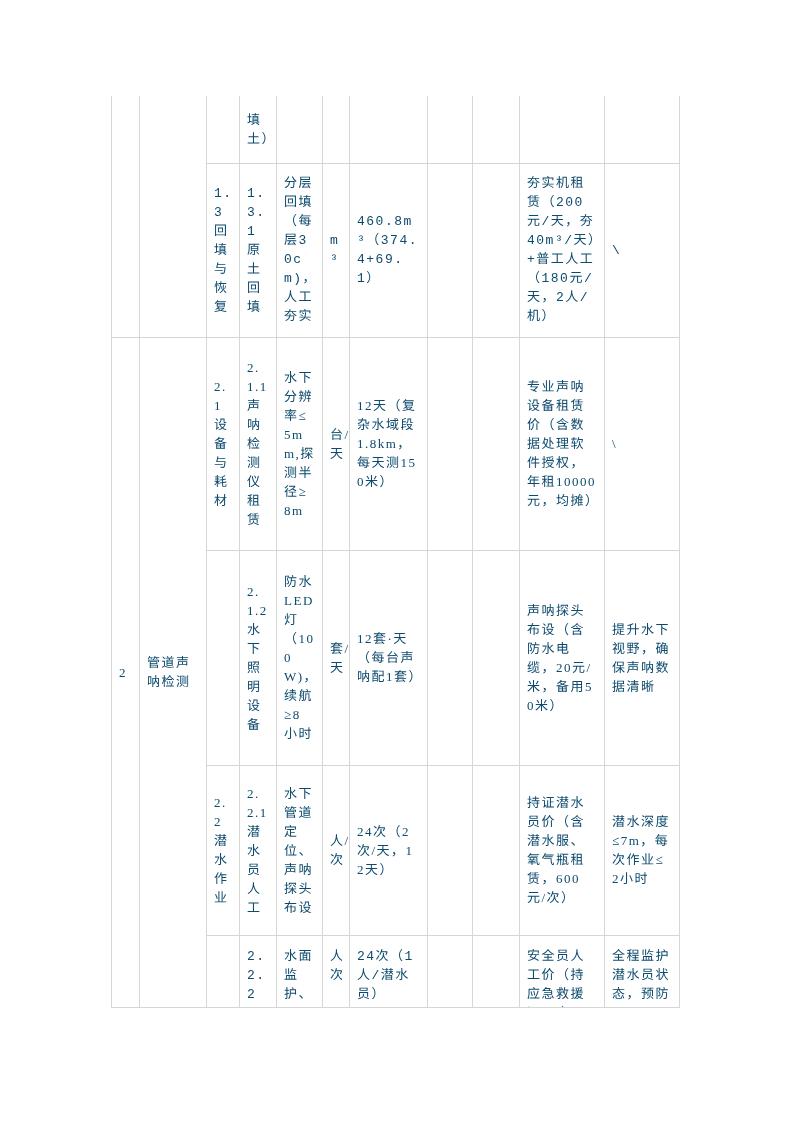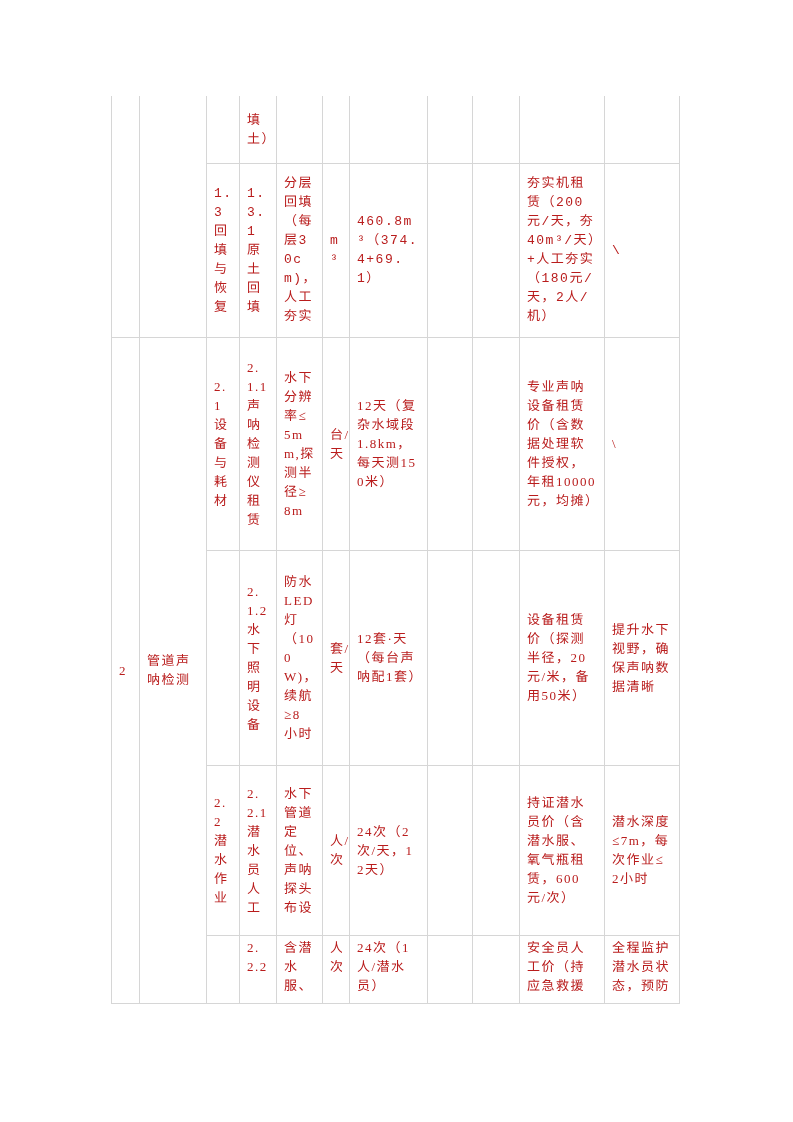--- a/index.html
+++ b/index.html
@@ -18,21 +18,21 @@
     top: 96px;
     border-collapse: collapse;
     table-layout: fixed;
     width: 569px;
   }
   table.boq td {
     border: 1px solid #d6d6d6;
     font-size: 13px;
     line-height: 19px;
     letter-spacing: 1.5px;
-    color: #b91c1c;
+    color: #0c4a6e;
     vertical-align: middle;
     text-align: left;
     word-break: break-all;
     overflow: hidden;
     padding: 0 7px;
   }
   
   tr.rA > td { border-top: none; }
   
   td.group-end   { border-bottom: 2px solid #000000; }
@@ -48,21 +48,21 @@
   td.c10 { padding: 0 5px; }
   td.c11 { padding: 0 6px; }
   
   tr.rA { height: 67px; }
   tr.rB { height: 174px; font-family: Liberation Mono, monospace; }
   tr.rC { height: 213px; }
   tr.rD { height: 215px; }
   tr.rE { height: 170px; }
   tr.rF { height: 68px; }
   
-  tr.rF td { vertical-align: top; padding-top: 2px; }
+  tr.rF td { vertical-align: top; padding-top: 11px; font-family: Liberation Mono, monospace; }
   tr.rF .clip { max-height: 60px; overflow: hidden; }
 </style>
 </head>
 <body>
 
 <div class="page">
   <table class="boq">
     <colgroup>
       <col style="width:28px">
         <col style="width:67px">
@@ -92,21 +92,21 @@
       </tr>
 
       <tr class="rB">
         <td class="c3">1.3回填与恢复</td>
         <td class="c4">1.3.1原土回填</td>
         <td class="c5">分层回填（每层30cm)，人工夯实</td>
         <td class="c6">m³</td>
         <td class="c7">460.8m³（374.4+69.1）</td>
         <td class="c8"></td>
         <td class="c9"></td>
-        <td class="c10">夯实机租赁（200元/天，夯40m³/天）+人工夯实（180元/天，2人/机）</td>
+        <td class="c10">夯实机租赁（200元/天，夯40m³/天）+普工人工（180元/天，2人/机）</td>
         <td class="c11">\</td>
       </tr>
 
       <tr class="rC">
         <td class="c1 group-start" rowspan="4">2</td>
         <td class="c2 group-start" rowspan="4">管道声呐检测</td>
         <td class="c3">2.1设备与耗材</td>
         <td class="c4">2.1.1声呐检测仪租赁</td>
         <td class="c5">水下分辨率≤5mm,探测半径≥8m</td>
         <td class="c6">台/天</td>
@@ -118,21 +118,21 @@
       </tr>
 
       <tr class="rD">
         <td class="c3"></td>
         <td class="c4">2.1.2水下照明设备</td>
         <td class="c5">防水LED灯（100W)，续航≥8小时</td>
         <td class="c6">套/天</td>
         <td class="c7">12套·天（每台声呐配1套）</td>
         <td class="c8"></td>
         <td class="c9"></td>
-        <td class="c10">设备租赁价（探测半径，20元/米，备用50米）</td>
+        <td class="c10">声呐探头布设（含防水电缆，20元/米，备用50米）</td>
         <td class="c11">提升水下视野，确保声呐数据清晰</td>
       </tr>
 
       <tr class="rE">
         <td class="c3">2.2潜水作业</td>
         <td class="c4">2.2.1潜水员人工</td>
         <td class="c5">水下管道定位、声呐探头布设</td>
         <td class="c6">人/次</td>
         <td class="c7">24次（2次/天，12天）</td>
         <td class="c8"></td>
@@ -140,21 +140,21 @@
         <td class="c10">持证潜水员价（含潜水服、氧气瓶租赁，600元/次）</td>
         <td class="c11">潜水深度≤7m，每次作业≤2小时</td>
       </tr>
 
       <tr class="rF">
         <td class="c3"></td>
         <td class="c4">
             <div class="clip">2.2.2</div>
           </td>
         <td class="c5">
-            <div class="clip">含潜水服、</div>
+            <div class="clip">水面监护、</div>
           </td>
         <td class="c6">
             <div class="clip">人/次</div>
           </td>
         <td class="c7">
             <div class="clip">24次（1人/潜水员）</div>
           </td>
         <td class="c8"></td>
         <td class="c9"></td>
         <td class="c10">

